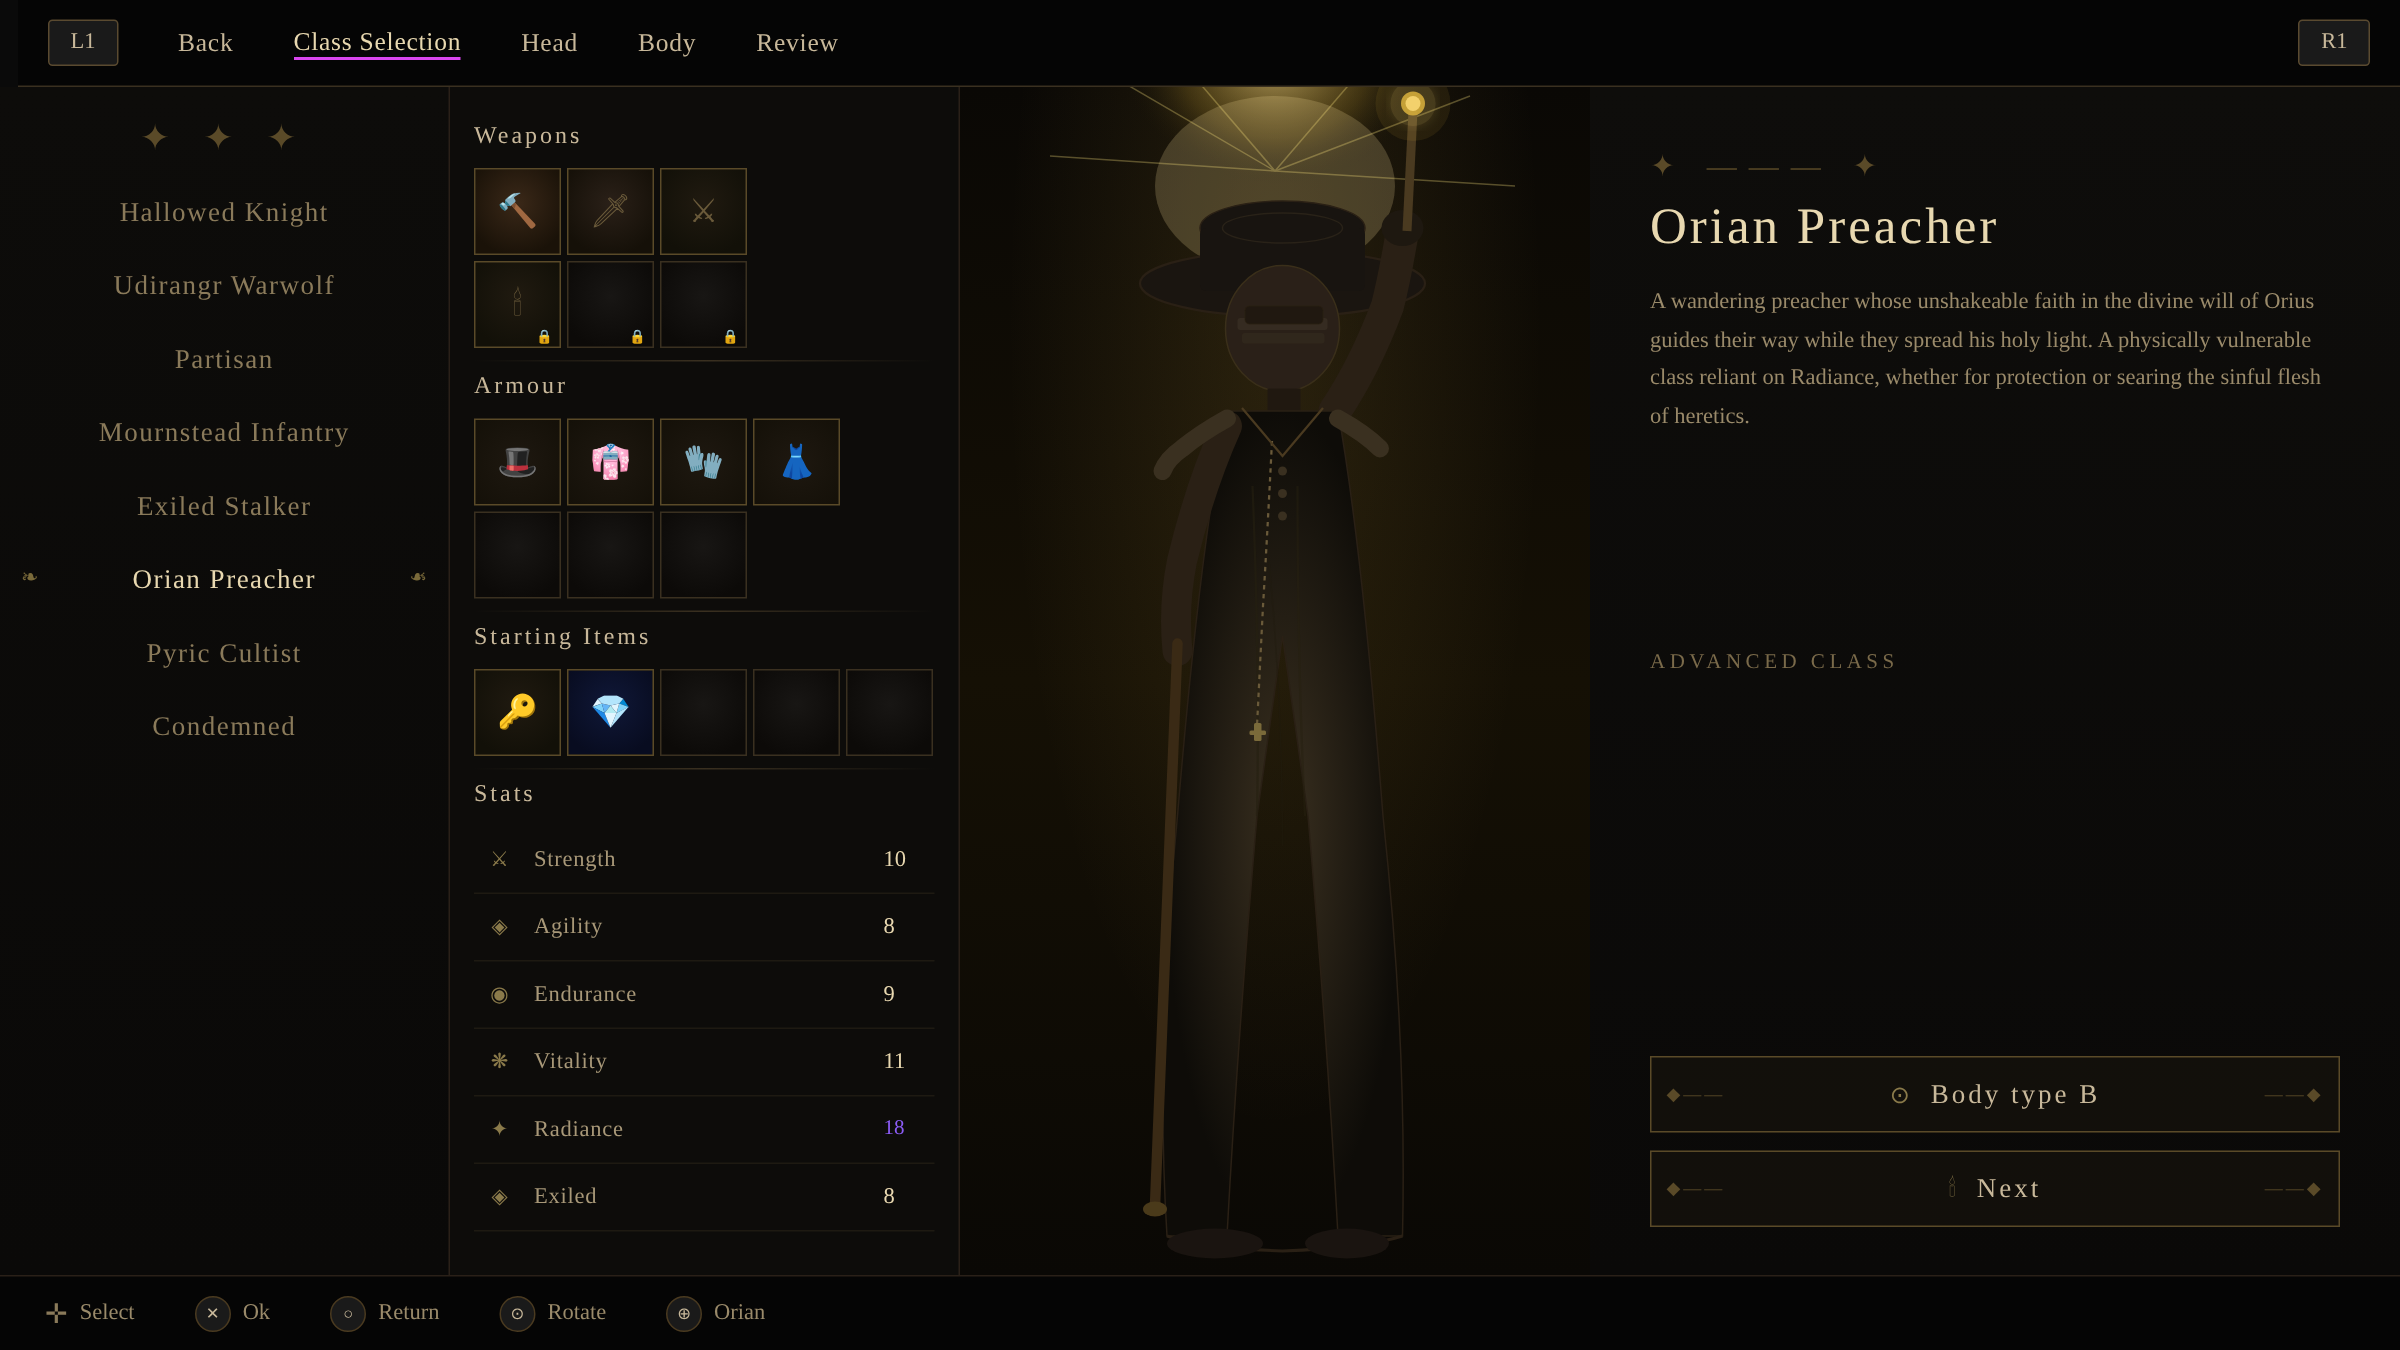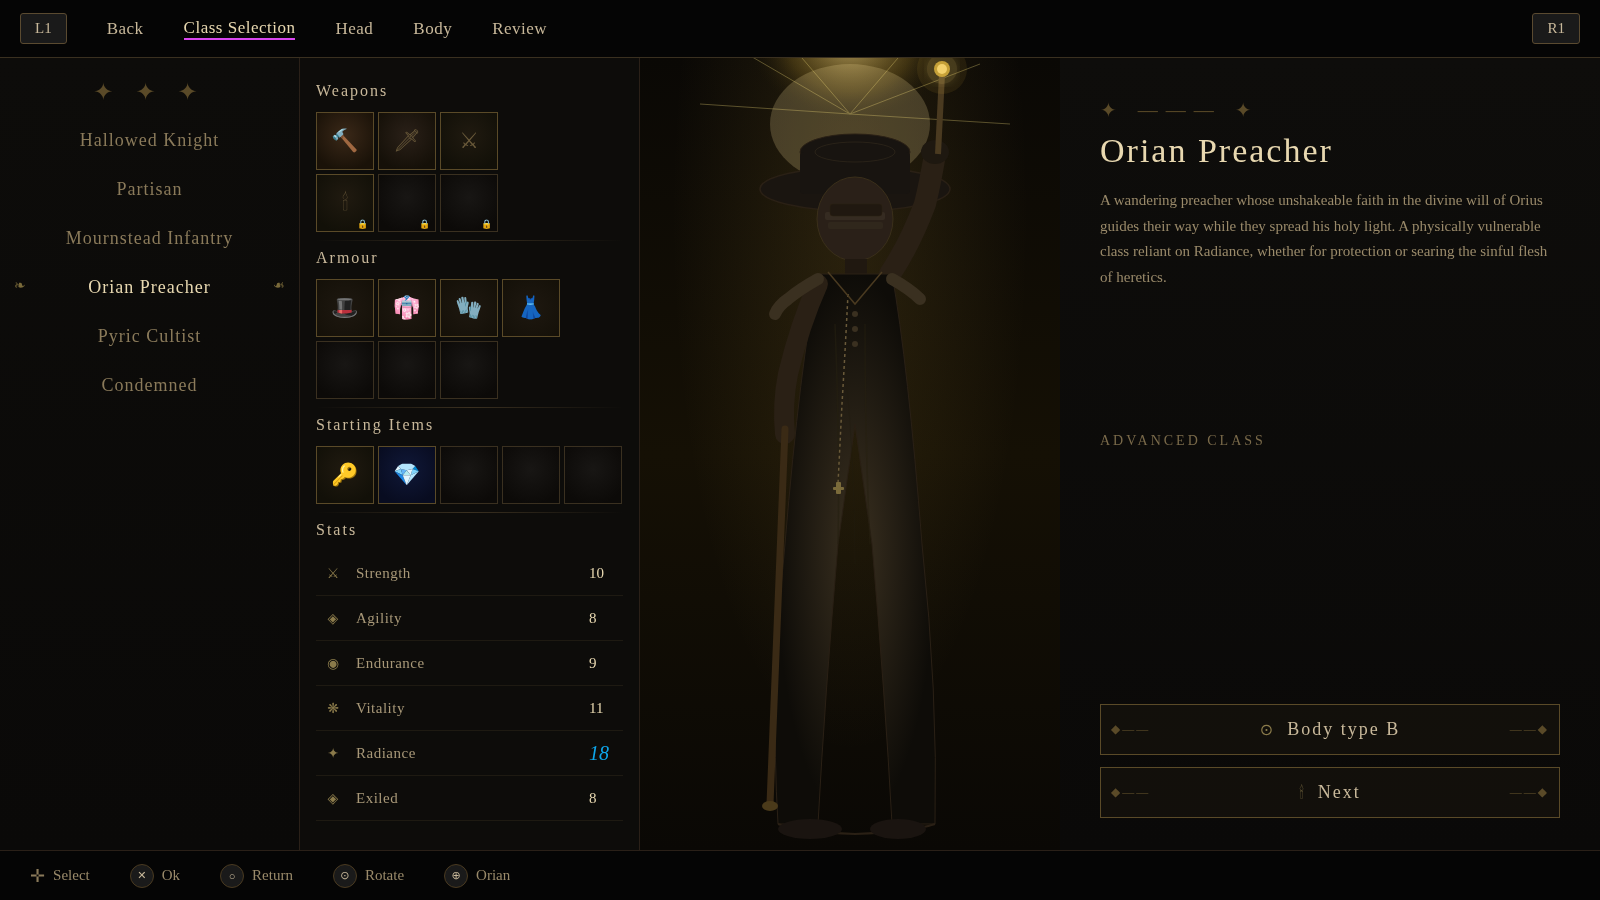--- a/index.html
+++ b/index.html
@@ -9,21 +9,21 @@
       background: #0a0a0a;
       color: #c8b89a;
       font-family: 'Georgia', serif;
       overflow: hidden;
       position: relative;
     }
 
     
     .top-nav {
       position: absolute;
-      top: 0; left: 0; right: 0;
+      top: 0; left: 12px; right: 0;
       height: 58px;
       background: rgba(5,5,5,0.95);
       border-bottom: 1px solid #3a3020;
       display: flex;
       align-items: center;
       padding: 0 20px;
       gap: 40px;
       z-index: 100;
     }
     .nav-btn {
@@ -191,21 +191,21 @@
       font-size: 15px;
       color: #a89878;
       letter-spacing: 0.5px;
     }
     .stat-value {
       font-size: 15px;
       color: #e8d8b0;
       min-width: 30px;
       text-align: left;
     }
-    .stat-row.highlighted .stat-value { color: #0ea5e9; font-size: 20px; font-style: italic; }
+    .stat-row.highlighted .stat-value { color: #8b5cf6; font-size: 14px; }
 
     
     .center-panel {
       position: absolute;
       top: 58px;
       left: 640px;
       width: 420px;
       bottom: 50px;
       background: linear-gradient(180deg, #0a0805 0%, #151005 50%, #0a0805 100%);
       overflow: hidden;
@@ -365,22 +365,24 @@
   <span class="nav-link">Head</span>
   <span class="nav-link">Body</span>
   <span class="nav-link">Review</span>
   <div class="nav-spacer"></div>
   <button class="nav-btn">R1</button>
 </nav>
 
 <div class="left-panel">
   <div class="left-panel-ornament">✦ ✦ ✦</div>
   <div class="class-item">Hallowed Knight</div>
+  <div class="class-item">Udirangr Warwolf</div>
   <div class="class-item">Partisan</div>
   <div class="class-item">Mournstead Infantry</div>
+  <div class="class-item">Exiled Stalker</div>
   <div class="class-item selected">Orian Preacher</div>
   <div class="class-item">Pyric Cultist</div>
   <div class="class-item">Condemned</div>
 </div>
 
 <div class="middle-panel">
 
   <div class="section-title">Weapons</div>
 
   <div class="item-grid">

